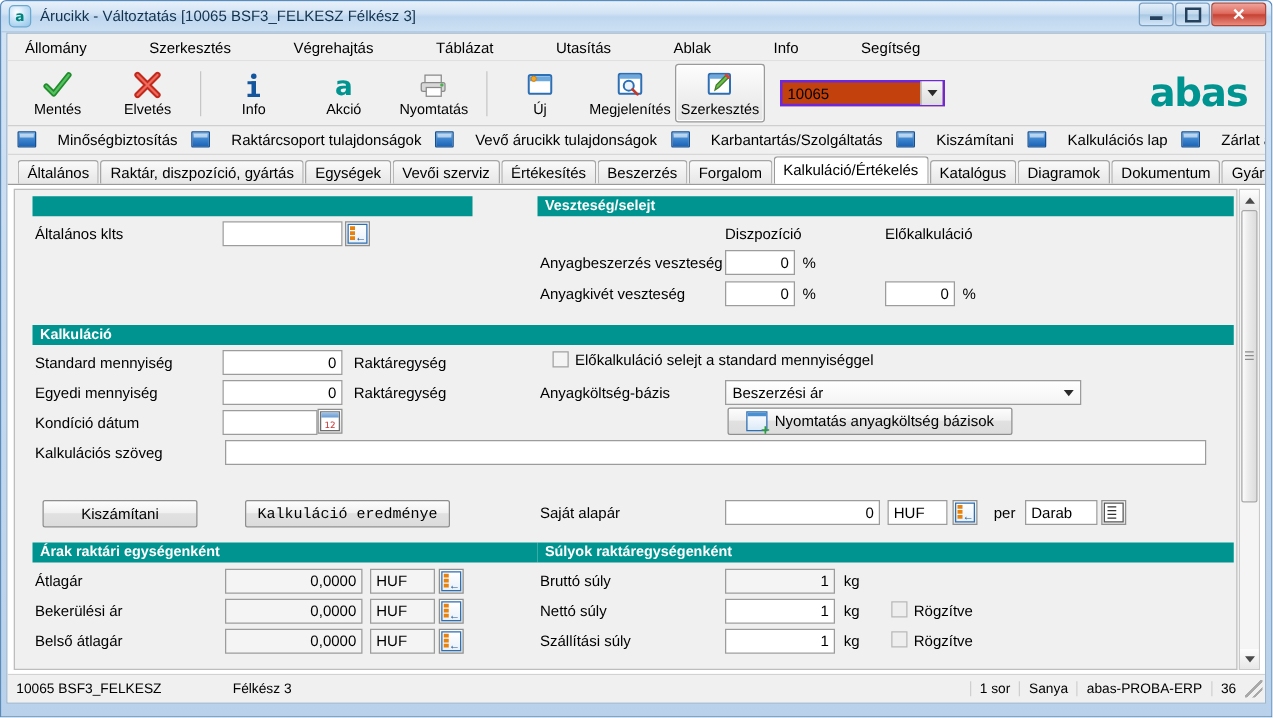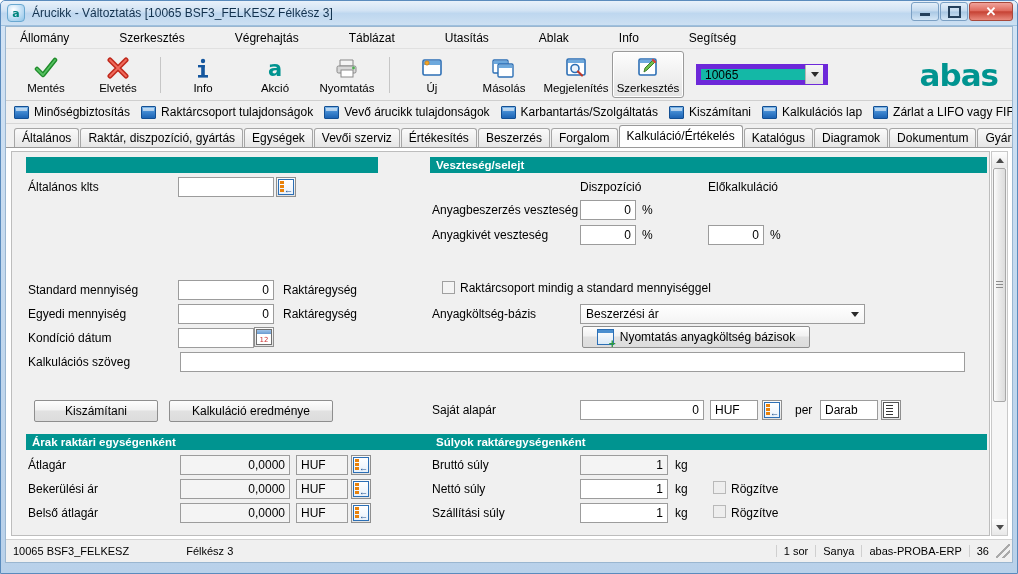--- a/index.html
+++ b/index.html
@@ -131,22 +131,22 @@
   .tb-icon { height: 24px; display:flex; align-items:center; justify-content:center; }
   .tb-sep {
     width: 1px; height: 36px;
     background: #c6c6c6;
     margin: 0 6px;
     flex: none;
   }
   .tb-combo {
     margin-left: 12px;
     width: 132px; height: 21px;
-    border: 5px solid #6d28d9;
-    background: #14b8a6;
+    border: 2px solid #6d28d9;
+    background: #c2410c;
     display: flex; align-items: center;
     font-size: 12px;
     box-sizing: border-box;
     position: relative;
   }
   .tb-combo .cval { padding-left: 4px; flex:1; }
   .tb-combo .carrow {
     width: 17px; height: 19px;
     background: linear-gradient(to bottom, #f6f6f6, #dedede);
     border-left: 1px solid #b4b4b4;
@@ -173,21 +173,21 @@
     background: #f0f0f0;
     display: flex; align-items: center;
     padding-left: 8px;
     gap: 5px;
     border-bottom: 1px solid #d7d7d7;
     flex: none;
     overflow: hidden;
     white-space: nowrap;
   }
   .tag {
-    display: flex; align-items: center; gap: 5px;
+    display: flex; align-items: flex-start; gap: 17px;
     font-size: 12px;
     padding-right: 6px;
     white-space: nowrap;
   }
   .tag-ico {
     width: 13px; height: 11px;
     background: linear-gradient(to bottom, #7fb7e8 0%, #3f87d0 45%, #1d64b5 100%);
     border: 1px solid #134f93;
     border-radius: 1px;
     position: relative;
@@ -512,31 +512,20 @@
         <span class="tb-icon">
           <svg width="22" height="20" viewBox="0 0 22 20">
             <rect x="2" y="2" width="18" height="15" rx="1.5" fill="#fff" stroke="#2c6fb5" stroke-width="1.6"></rect>
             <rect x="3" y="3" width="16" height="4" fill="#6ea9dd"></rect>
             <circle cx="6" cy="5" r="2.1" fill="#f5a623" stroke="#cf7f10" stroke-width="0.8"></circle>
           </svg>
         </span>
         <span>Új</span>
       </div>
 
-      <div class="tb-btn">
-        <span class="tb-icon">
-          <svg width="24" height="20" viewBox="0 0 24 20">
-            <rect x="1" y="2" width="15" height="13" rx="1.2" fill="#fff" stroke="#2c6fb5" stroke-width="1.4"></rect>
-            <rect x="2" y="3" width="13" height="3" fill="#6ea9dd"></rect>
-            <rect x="6" y="6" width="15" height="13" rx="1.2" fill="#fff" stroke="#2c6fb5" stroke-width="1.4"></rect>
-            <rect x="7" y="7" width="13" height="3" fill="#6ea9dd"></rect>
-          </svg>
-        </span>
-        <span>Másolás</span>
-      </div>
 
       <div class="tb-btn">
         <span class="tb-icon">
           <svg width="22" height="20" viewBox="0 0 22 20">
             <rect x="2" y="1" width="18" height="16" rx="1.5" fill="#fff" stroke="#2c6fb5" stroke-width="1.6"></rect>
             <rect x="3" y="2" width="16" height="3" fill="#6ea9dd"></rect>
             <circle cx="10" cy="10.5" r="4" fill="#eaf3fb" stroke="#2c6fb5" stroke-width="1.6"></circle>
             <path d="M13 13.5 L17 17.5" stroke="#c0392b" stroke-width="2.2" stroke-linecap="round"></path>
           </svg>
         </span>
@@ -629,58 +618,59 @@
         <div class="lbl" style="left:420px; top:51px;">Anyagbeszerzés veszteség</div>
         <div class="fld" style="left:568px; top:48px; width:56px;">0</div>
         <div class="lbl" style="left:630px; top:51px;">%</div>
 
         <div class="lbl" style="left:420px; top:76px;">Anyagkivét veszteség</div>
         <div class="fld" style="left:568px; top:73px; width:56px;">0</div>
         <div class="lbl" style="left:630px; top:76px;">%</div>
         <div class="fld" style="left:696px; top:73px; width:56px;">0</div>
         <div class="lbl" style="left:758px; top:76px;">%</div>
 
+        <div class="sect" style="left:14px; top:108px; width:961px;">Kalkuláció</div>
 
         <div class="lbl" style="left:16px; top:131px;">Standard mennyiség</div>
         <div class="fld" style="left:166px; top:128px; width:96px;">0</div>
         <div class="lbl" style="left:271px; top:131px;">Raktáregység</div>
 
         <div class="lbl" style="left:16px; top:155px;">Egyedi mennyiség</div>
         <div class="fld" style="left:166px; top:152px; width:96px;">0</div>
         <div class="lbl" style="left:271px; top:155px;">Raktáregység</div>
 
         <div class="lbl" style="left:16px; top:179px;">Kondíció dátum</div>
         <div class="fld l" style="left:166px; top:176px; width:76px;"></div>
         <div class="pick" style="left:242px; top:175px;">
           <span class="ico-cal"></span>
         </div>
 
         <div class="lbl" style="left:16px; top:203px;">Kalkulációs szöveg</div>
         <div class="fld l" style="left:168px; top:200px; width:785px;"></div>
 
         <div class="chk" style="left:430px; top:129px;"></div>
-        <div class="lbl" style="left:448px; top:129px;">Raktárcsoport mindig a standard mennyiséggel</div>
+        <div class="lbl" style="left:448px; top:129px;">Előkalkuláció selejt a standard mennyiséggel</div>
 
         <div class="lbl" style="left:420px; top:155px;">Anyagköltség-bázis</div>
         <div class="combo" style="left:568px; top:152px; width:285px;">
           <span class="cv">Beszerzési ár</span>
           <span class="ca">
               <span class="caret-dn"></span>
             </span>
         </div>
 
         <div class="btn" style="left:570px; top:174px; width:228px;">
           <span class="ico-newwin"></span>
           <span>Nyomtatás anyagköltség bázisok</span>
         </div>
 
         <div class="btn" style="left:22px; top:248px; width:124px;">
           <span>Kiszámítani</span>
         </div>
-        <div class="btn" style="left:157px; top:248px; width:164px;">
+        <div class="btn" style="left:184px; top:248px; width:164px;font-family:Liberation Mono, monospace;">
           <span>Kalkuláció eredménye</span>
         </div>
 
         <div class="lbl" style="left:420px; top:251px;">Saját alapár</div>
         <div class="fld" style="left:568px; top:248px; width:124px;">0</div>
         <div class="fld l" style="left:698px; top:248px; width:48px;">HUF</div>
         <div class="pick" style="left:750px; top:248px;">
           <span class="ico-ref"></span>
         </div>
         <div class="lbl" style="left:783px; top:251px;">per</div>

